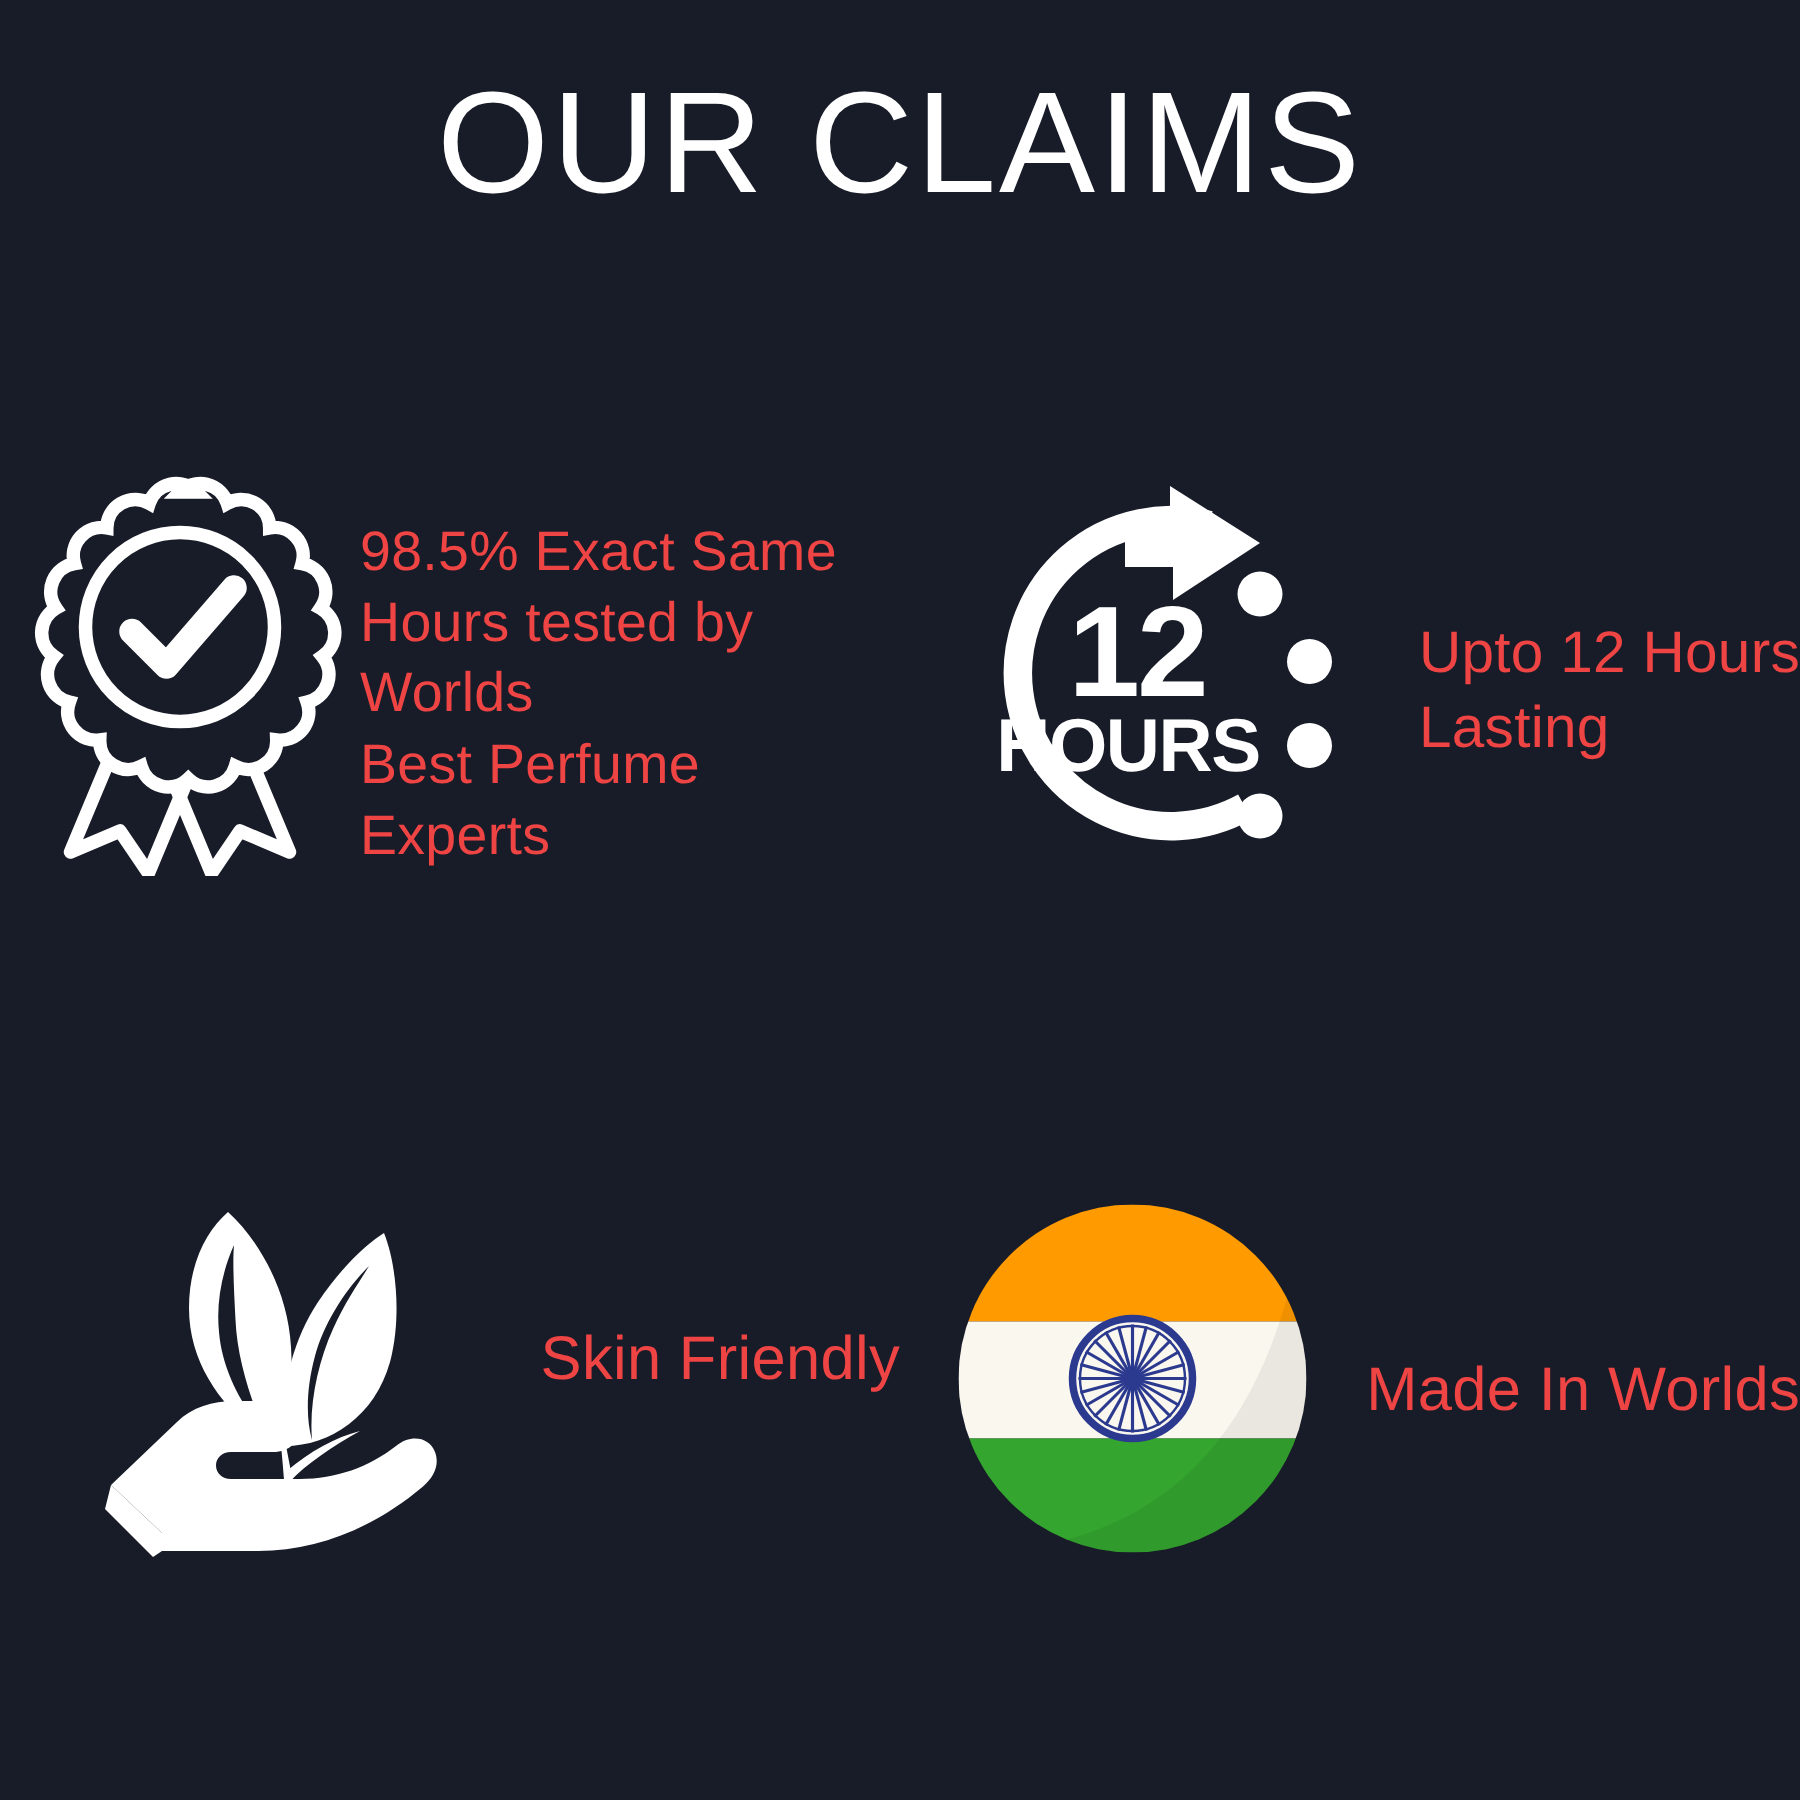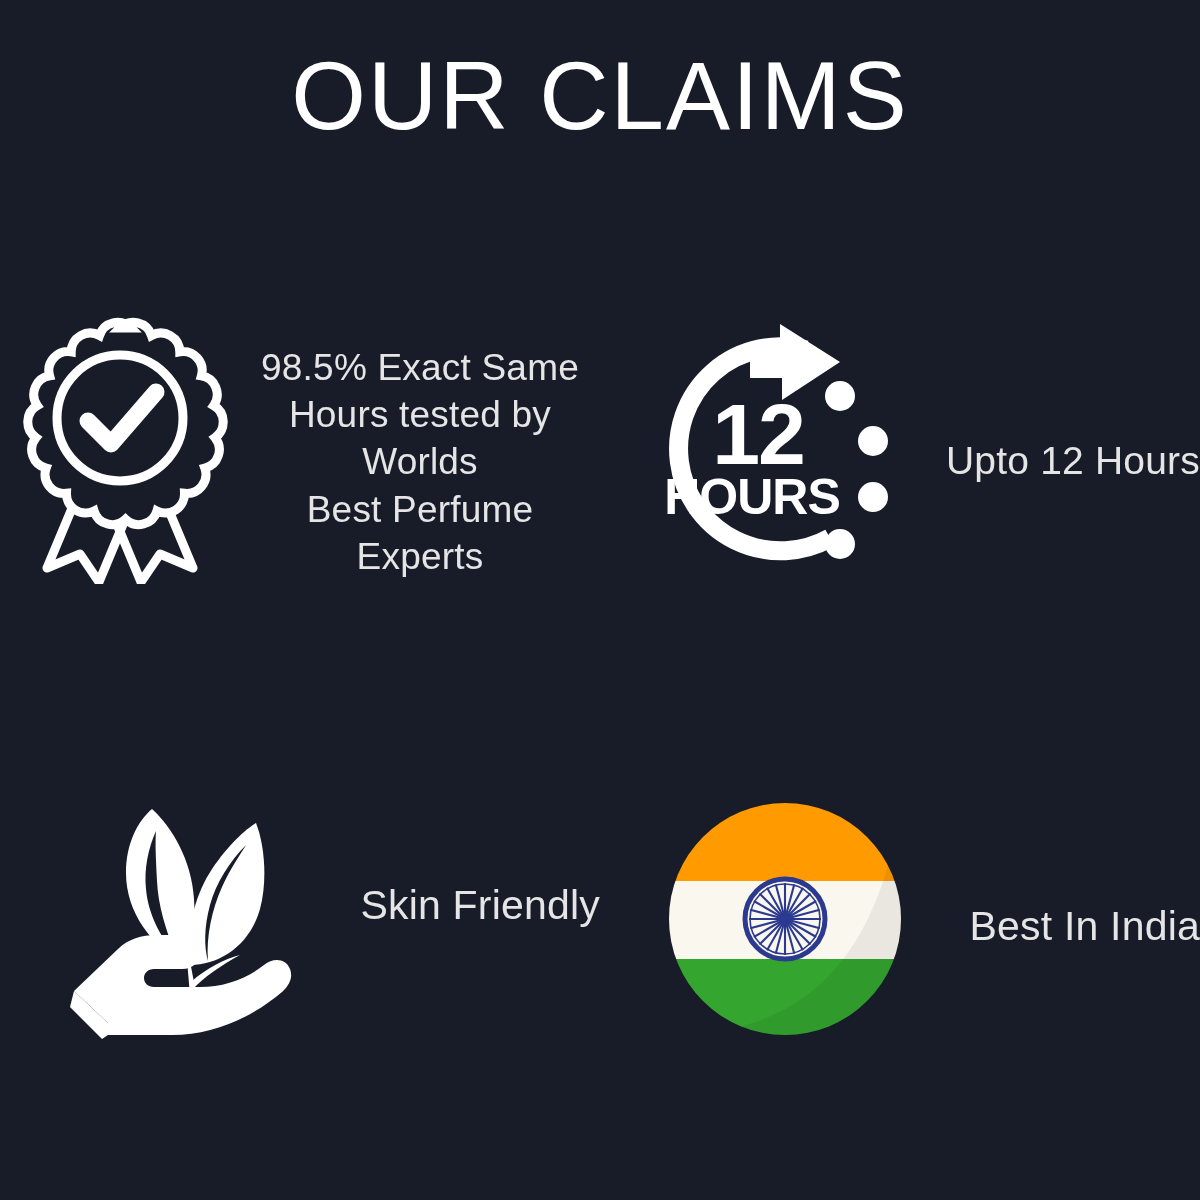--- a/index.html
+++ b/index.html
@@ -62,22 +62,21 @@
     justify-content: flex-start;
     box-sizing: border-box;
   }
 
   .claim-icon {
     display: block;
     margin: 0 auto;
   }
 
   .claim-label {
-    color: #e5e5e5;
-    text-align: center;
+    color: #ef4444;
     font-family: "Liberation Sans", sans-serif;
     font-weight: 400;
     font-size: 38px;
     line-height: 1.28;
     letter-spacing: 0.2px;
   }
 
   
   .cell-badge   .claim-icon { margin-top: 12px; }
   .cell-badge   .claim-label { margin-top: 34px; font-size: 37px; }
@@ -172,20 +171,21 @@
           <circle cx="243" cy="127" r="15" fill="#ffffff"></circle>
           <circle cx="243" cy="183" r="15" fill="#ffffff"></circle>
           <circle cx="210" cy="230" r="15" fill="#ffffff"></circle>
 
           <text class="hours-num" x="128" y="150" text-anchor="middle">12</text>
           <text class="hours-word" x="122" y="200" text-anchor="middle">HOURS</text>
         </svg>
       </span>
       <div class="claim-label">
         <div>Upto 12 Hours</div>
+        <div>Lasting</div>
       </div>
     </div>
 
     <div class="claim-cell cell-skin">
       <span class="claim-icon">
         <svg width="240" height="245" viewBox="0 0 240 245" fill="none">
 
           <path d="M122 168
                    C 92 150, 66 118, 66 78
                    C 66 48, 78 26, 92 14
@@ -289,18 +289,18 @@
               <line x1="0" y1="0" x2="-31.2" y2="-18"></line>
               <line x1="0" y1="0" x2="-25.5" y2="-25.5"></line>
               <line x1="0" y1="0" x2="-18" y2="-31.2"></line>
               <line x1="0" y1="0" x2="-9.3" y2="-34.8"></line>
             </g>
             <circle r="6.5" fill="#2B3A8F"></circle>
           </g>
         </svg>
       </span>
       <div class="claim-label">
-        <div>Best In India</div>
+        <div>Made In Worlds</div>
       </div>
     </div>
 
   </div>
 </div>
 
 </body></html>

